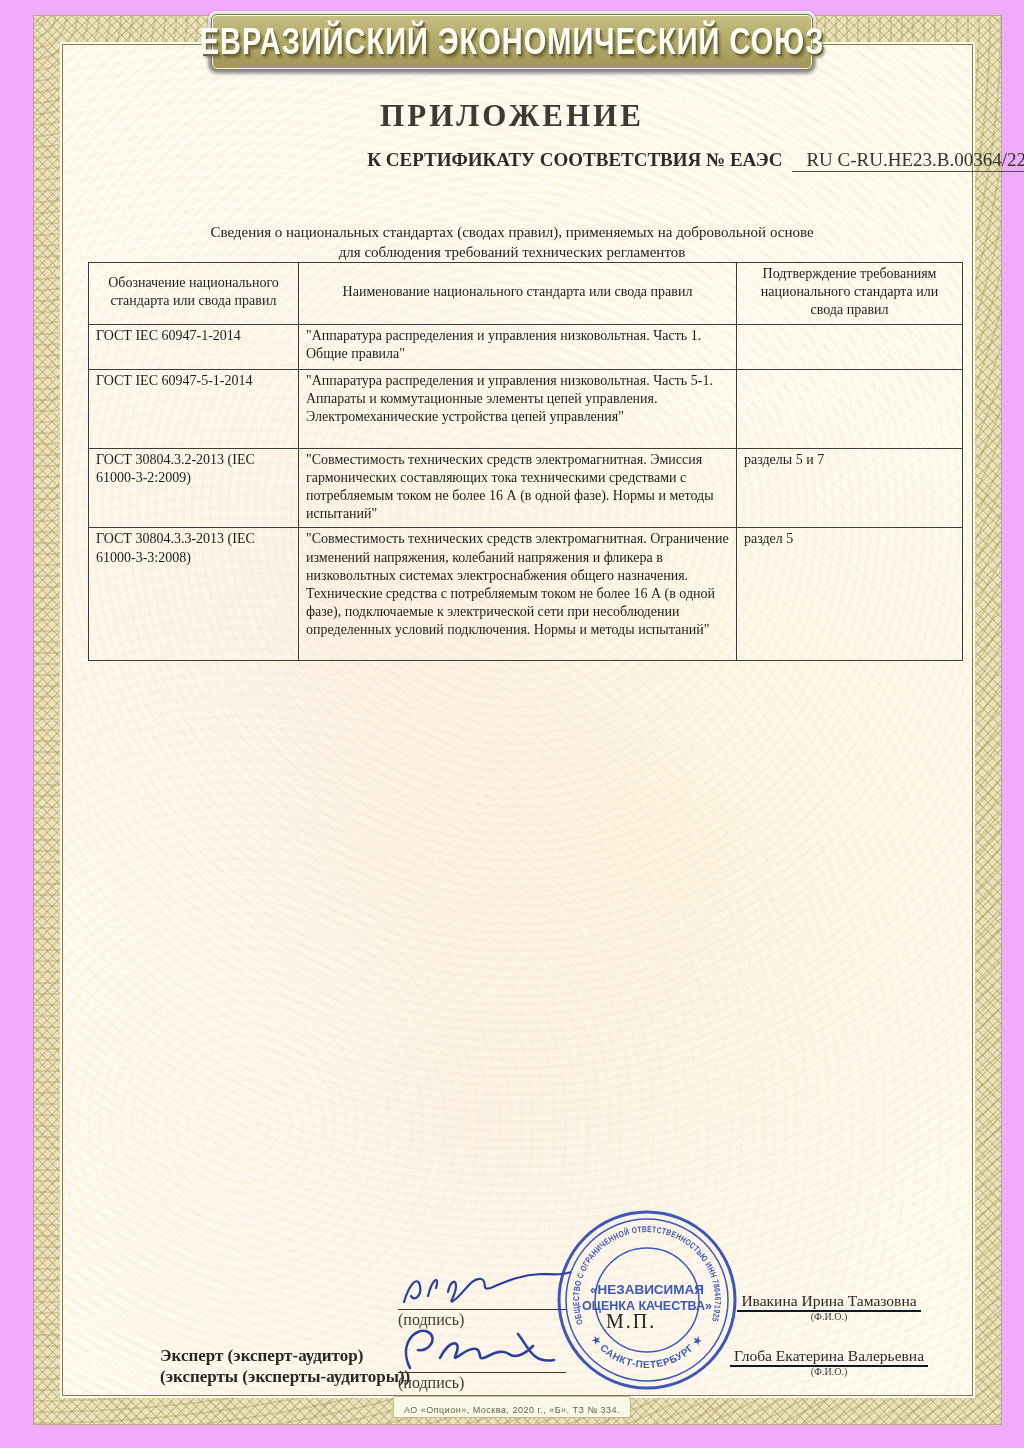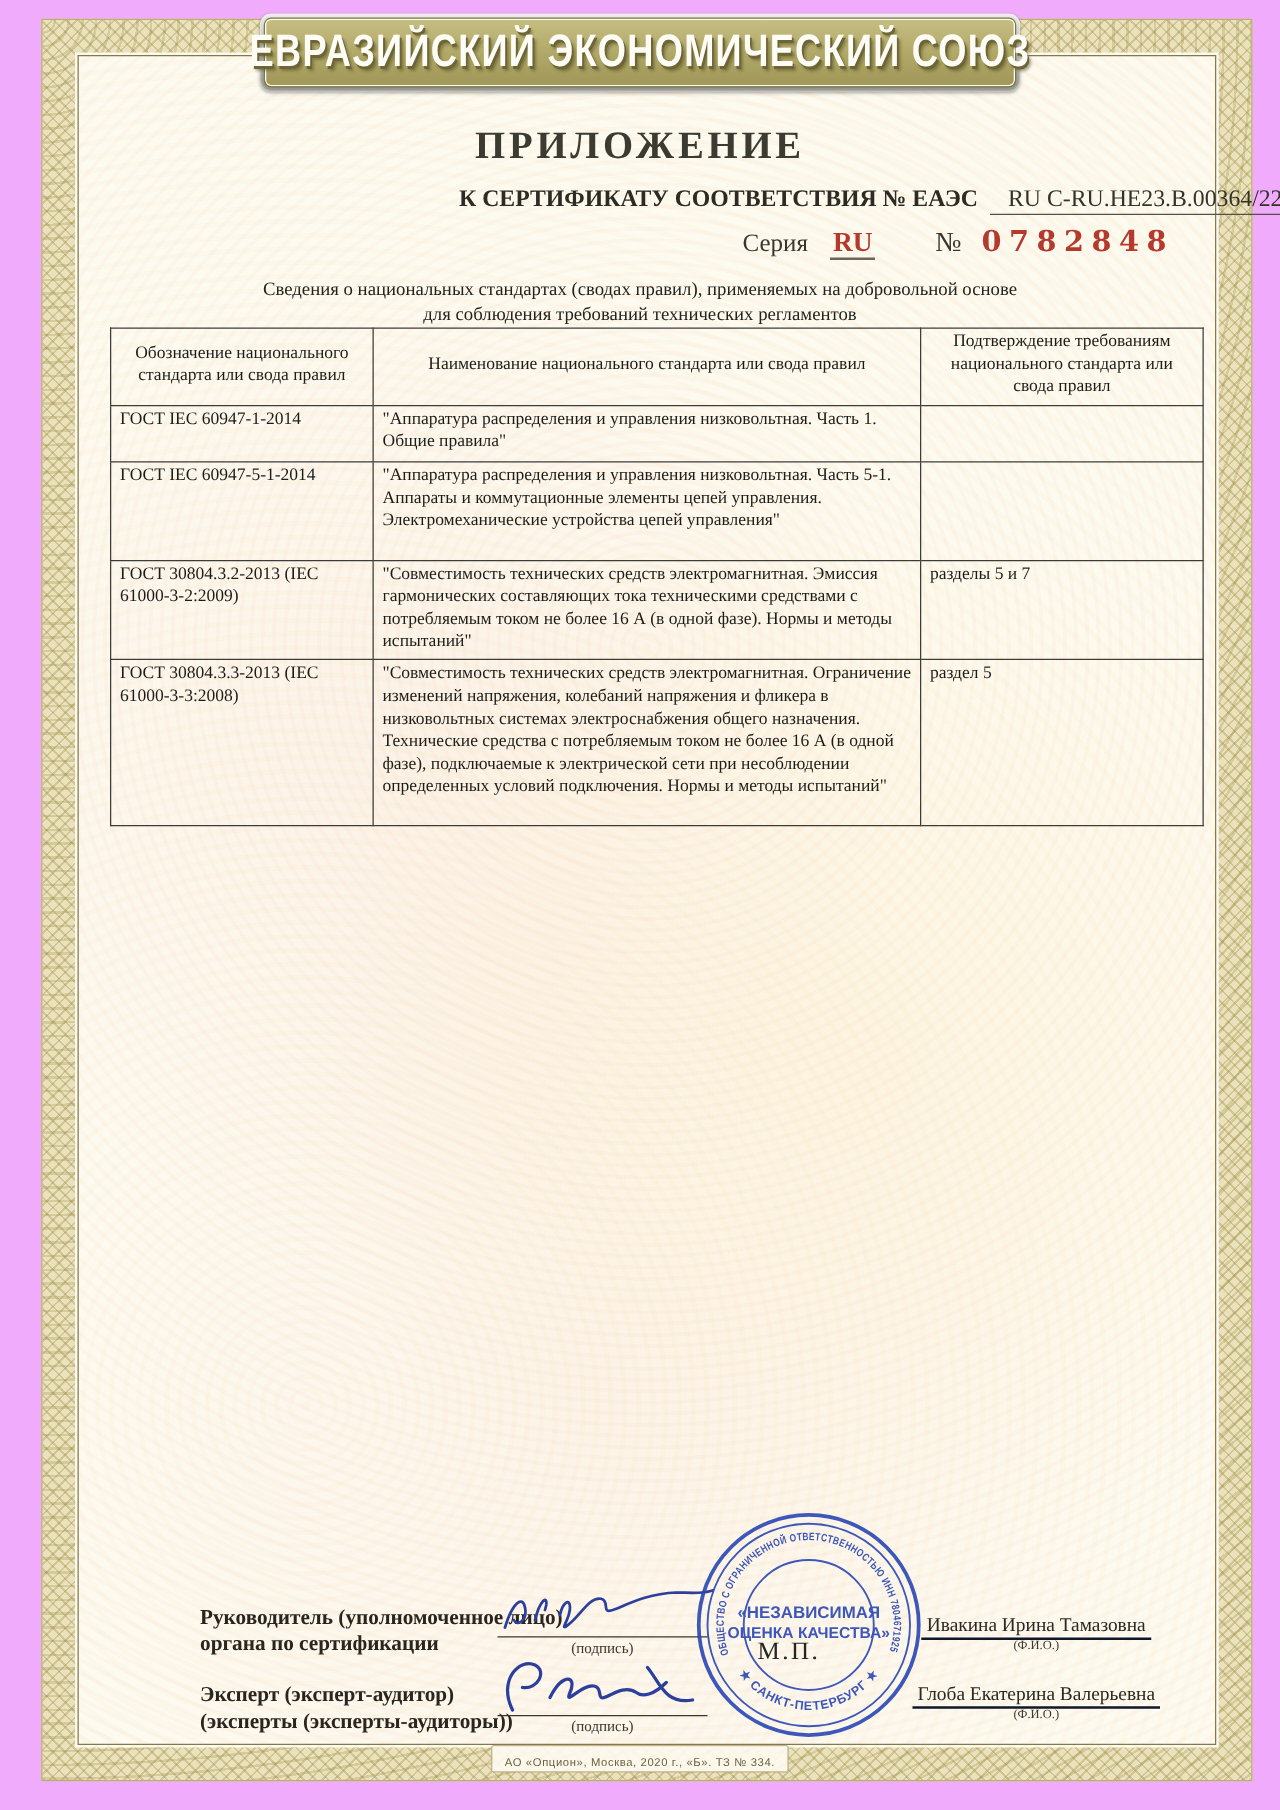--- a/index.html
+++ b/index.html
@@ -89,21 +89,21 @@
   .standards tbody tr:nth-child(1) td { height:38px; }
   .standards tbody tr:nth-child(2) td { height:72px; }
   .standards tbody tr:nth-child(3) td { height:72px; }
   .standards tbody tr:nth-child(4) td { height:126px; }
   
   .sig-label { position:absolute; font-size:17px; font-weight:bold; color:#2a261f; line-height:1.25; }
   .sig-label.head { left:160px; top:1283px; width:300px; }
   .sig-label.expert { left:160px; top:1345px; width:330px; }
   .sig-svg { position:absolute; pointer-events:none; }
   .sig-line { position:absolute; border-top:1.5px solid #3a372f; }
-  .sig-caption { position:absolute; font-size:12px; color:#3c3930; text-align:center; }
+  .sig-caption { position:absolute; font-size:16px; color:#3c3930; text-align:left; }
   .fio-block { position:absolute; text-align:center; font-size:15.5px; color:#2b2822; }
   .fio-name { border-bottom:2px solid #0f172a; padding:0 4px 1px; white-space:nowrap; }
   .fio-caption { font-size:10px; color:#3c3930; margin-top:1px; }
   .mp-label { position:absolute; left:606px; top:1310px; font-size:20px; font-weight:normal; letter-spacing:2px; color:#262620; }
   .stamp { position:absolute; left:552px; top:1205px; width:190px; height:190px; opacity:.9; }
   
   .footer-imprint {
     position:absolute; top:1396px; left:50%; transform:translateX(-50%);
     font-family:"Liberation Sans", sans-serif; font-size:9px; color:#6b6242;
     background:rgba(253,250,240,.92); border:1px solid rgba(130,118,62,.5);
@@ -124,26 +124,20 @@
     </div>
   </div>
 
   <div class="doc-title">ПРИЛОЖЕНИЕ</div>
 
   <div class="cert-line">
     <span class="cert-label">К СЕРТИФИКАТУ СООТВЕТСТВИЯ № ЕАЭС</span>
     <span class="cert-number">RU C-RU.HE23.B.00364/22</span>
   </div>
 
-  <div class="seria-line">
-    <span class="seria-label">Серия</span>
-    <span class="seria-value">RU</span>
-    <span class="num-sign">№</span>
-    <span class="blank-number">0782848</span>
-  </div>
 
   <div class="intro">
     <div>Сведения о национальных стандартах (сводах правил), применяемых на добровольной основе</div>
     <div>для соблюдения требований технических регламентов</div>
   </div>
 
   <table class="standards">
     <colgroup>
         <col class="col-1">
         <col class="col-2">
@@ -176,21 +170,20 @@
     </tr>
 
     <tr>
       <td>ГОСТ 30804.3.3-2013 (IEC 61000-3-3:2008)</td>
       <td>"Совместимость технических средств электромагнитная. Ограничение изменений напряжения, колебаний напряжения и фликера в низковольтных системах электроснабжения общего назначения. Технические средства с потребляемым током не более 16 А (в одной фазе), подключаемые к электрической сети при несоблюдении определенных условий подключения. Нормы и методы испытаний"</td>
       <td>раздел 5</td>
     </tr>
   </tbody>
   </table>
 
-  <div class="sig-label head">Руководитель (уполномоченное лицо) органа по сертификации</div>
   <div class="sig-label expert">
     <span>Эксперт (эксперт-аудитор)</span><br>
     <span>(эксперты (эксперты-аудиторы))</span>
   </div>
 
   <svg class="sig-svg" style="left:396px; top:1262px;" width="175" height="50" viewBox="0 0 175 50">
     <path d="M8,40 C14,20 22,14 24,24 C26,34 18,40 15,34 M32,34 C36,18 42,14 41,22 L40,26 M52,30 c2,-10 8,-14 8,-6 c0,9 -8,18 -3,15 c10,-6 18,-24 28,-22 c8,2 -2,14 12,8 c12,-5 26,-12 48,-13 c12,0 22,2 36,-4" fill="none" stroke="#2c3f9c" stroke-width="2.2" stroke-linecap="round" stroke-linejoin="round"></path>
   </svg>
   <div class="sig-line" style="left:398px; top:1309px; width:168px;"></div>
   <div class="sig-caption" style="left:398px; top:1311px; width:168px;">(подпись)</div>

